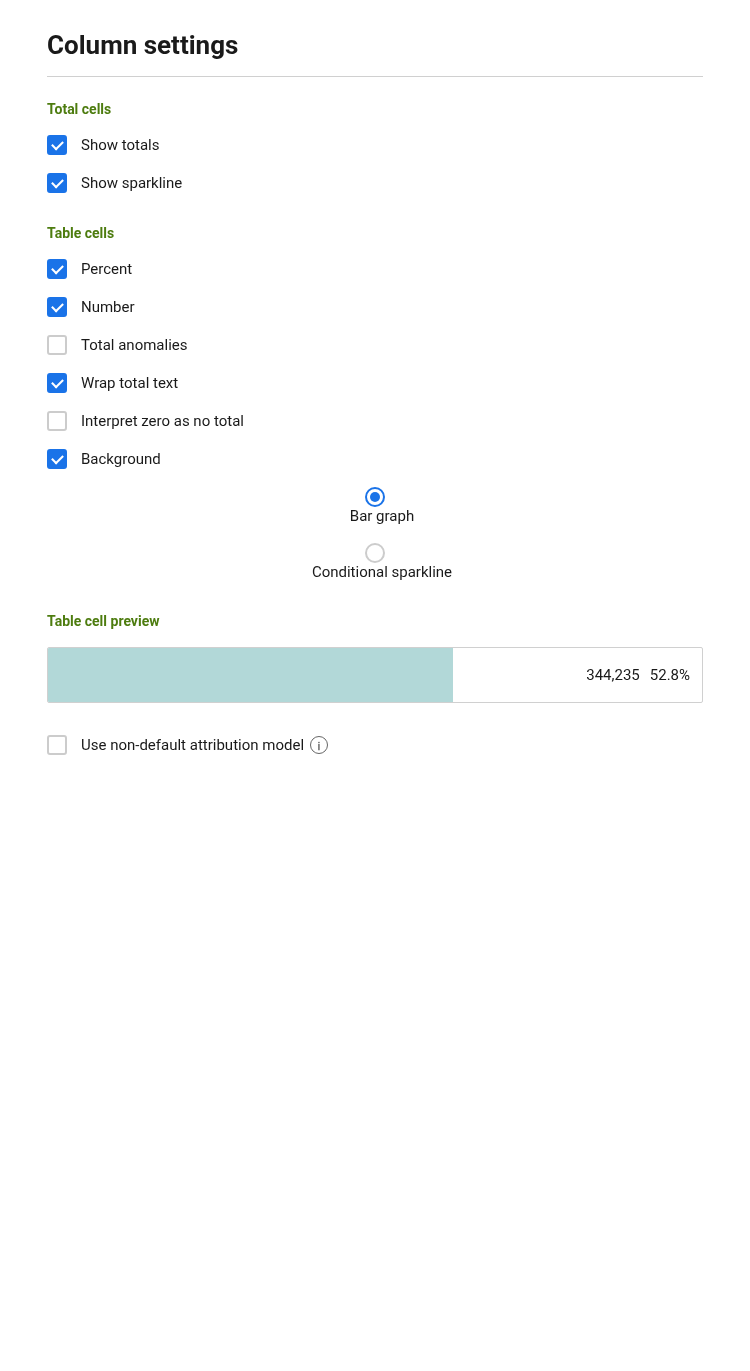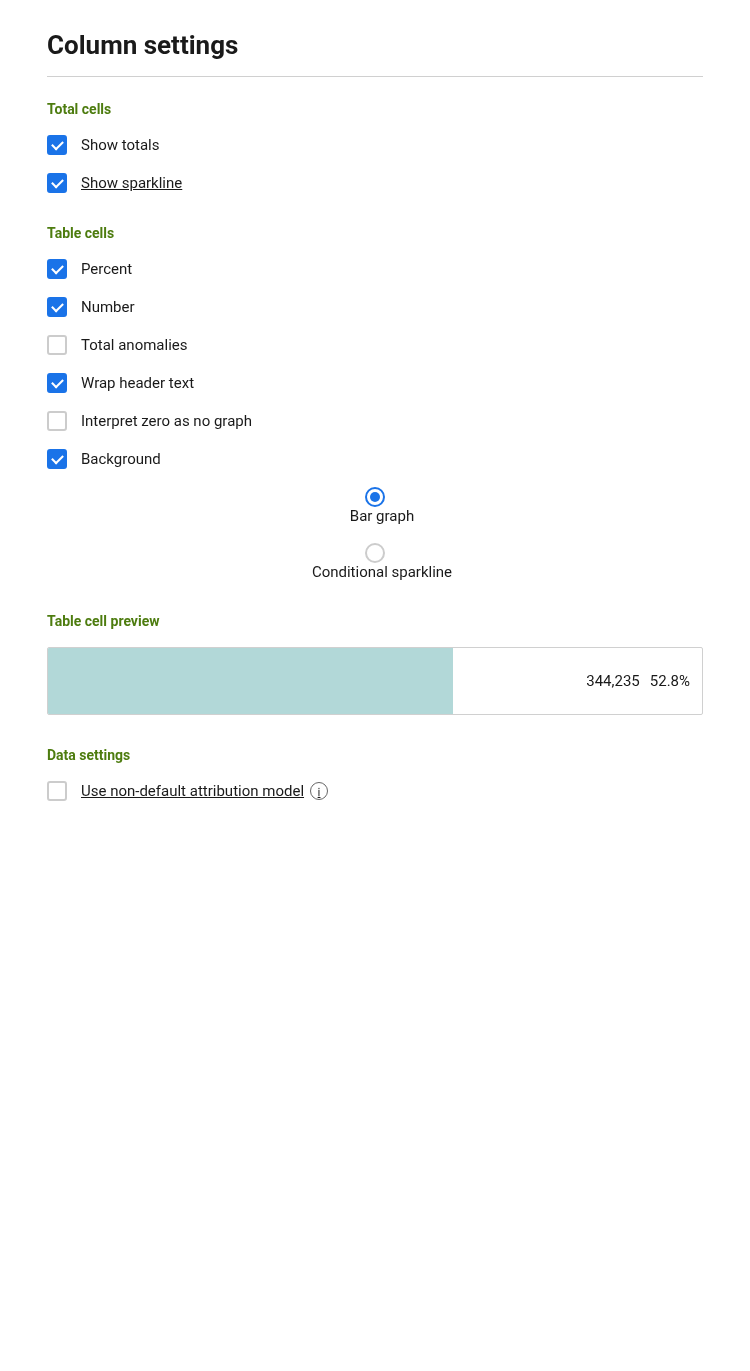--- a/index.html
+++ b/index.html
@@ -43,21 +43,20 @@
 
     .checkbox-row {
       display: flex;
       align-items: center;
       margin-bottom: 18px;
       cursor: pointer;
     }
 
     .checkbox-row:last-child {
       margin-bottom: 0;
-      text-decoration: underline;
     }
 
     .checkbox {
       width: 20px;
       height: 20px;
       border-radius: 3px;
       border: 2px solid #ccc;
       display: flex;
       align-items: center;
       justify-content: center;
@@ -139,21 +138,21 @@
       background: #1a73e8;
     }
 
     .table-cell-preview-section {
       margin-bottom: 32px;
     }
 
     .preview-box {
       border: 1px solid #d0d0d0;
       border-radius: 2px;
-      height: 68px;
+      height: 56px;
       display: flex;
       align-items: center;
       overflow: hidden;
       margin-top: 14px;
     }
 
     .preview-bar {
       height: 100%;
       background: #b2d8d8;
       width: 62%;
@@ -210,26 +209,26 @@
   </div>
 
   <div class="checkbox-row">
     <div class="checkbox"></div>
     <span class="checkbox-label">Total anomalies</span>
   </div>
 
 
   <div class="checkbox-row">
     <div class="checkbox checked"></div>
-    <span class="checkbox-label">Wrap header text</span>
+    <span class="checkbox-label">Wrap total text</span>
   </div>
 
   <div class="checkbox-row">
     <div class="checkbox"></div>
-    <span class="checkbox-label">Interpret zero as no graph</span>
+    <span class="checkbox-label">Interpret zero as no total</span>
   </div>
 
   <div class="checkbox-row">
     <div class="checkbox checked"></div>
     <span class="checkbox-label">Background</span>
   </div>
 
   <div class="radio-row">
     <div class="radio selected"></div>
     <span class="checkbox-label">Bar graph</span>
@@ -246,20 +245,19 @@
   <div class="preview-box">
     <div class="preview-bar"></div>
     <div class="preview-values">
       <span>344,235</span>
       <span>52.8%</span>
     </div>
   </div>
 </div>
 
 <div class="data-settings-section">
-  <div class="section-label">Data settings</div>
 
   <div class="checkbox-row">
     <div class="checkbox"></div>
     <span class="checkbox-label">Use non-default attribution model</span>
     <span class="help-icon">ℹ</span>
   </div>
 </div>
 
 </body></html>

